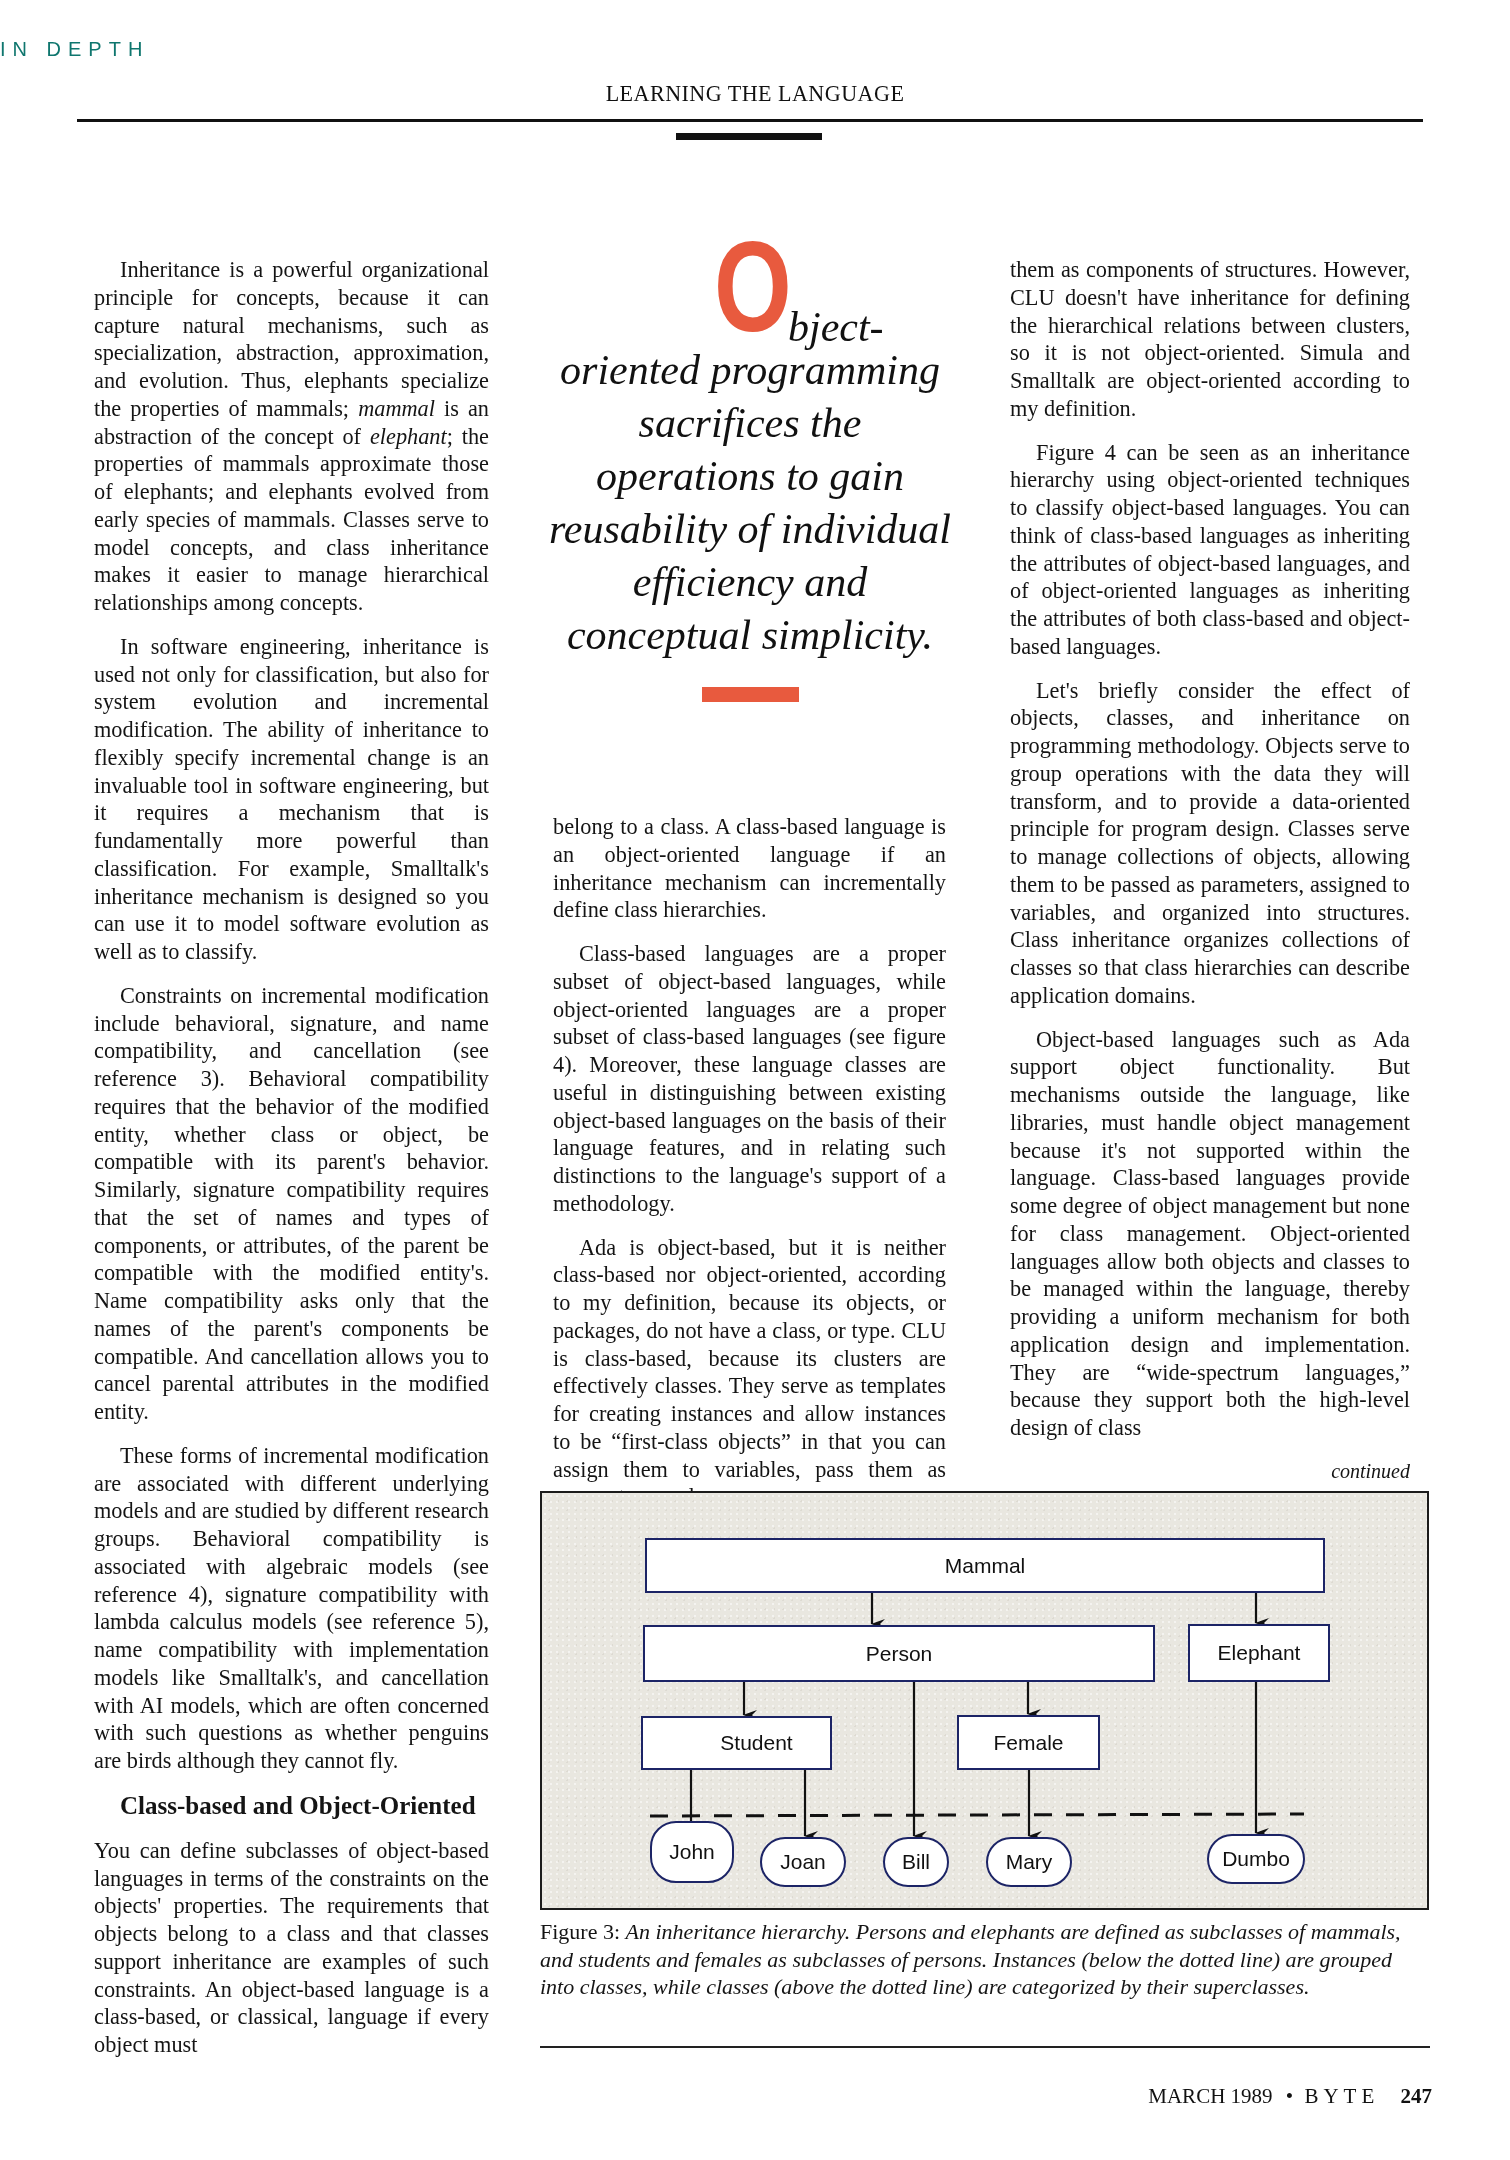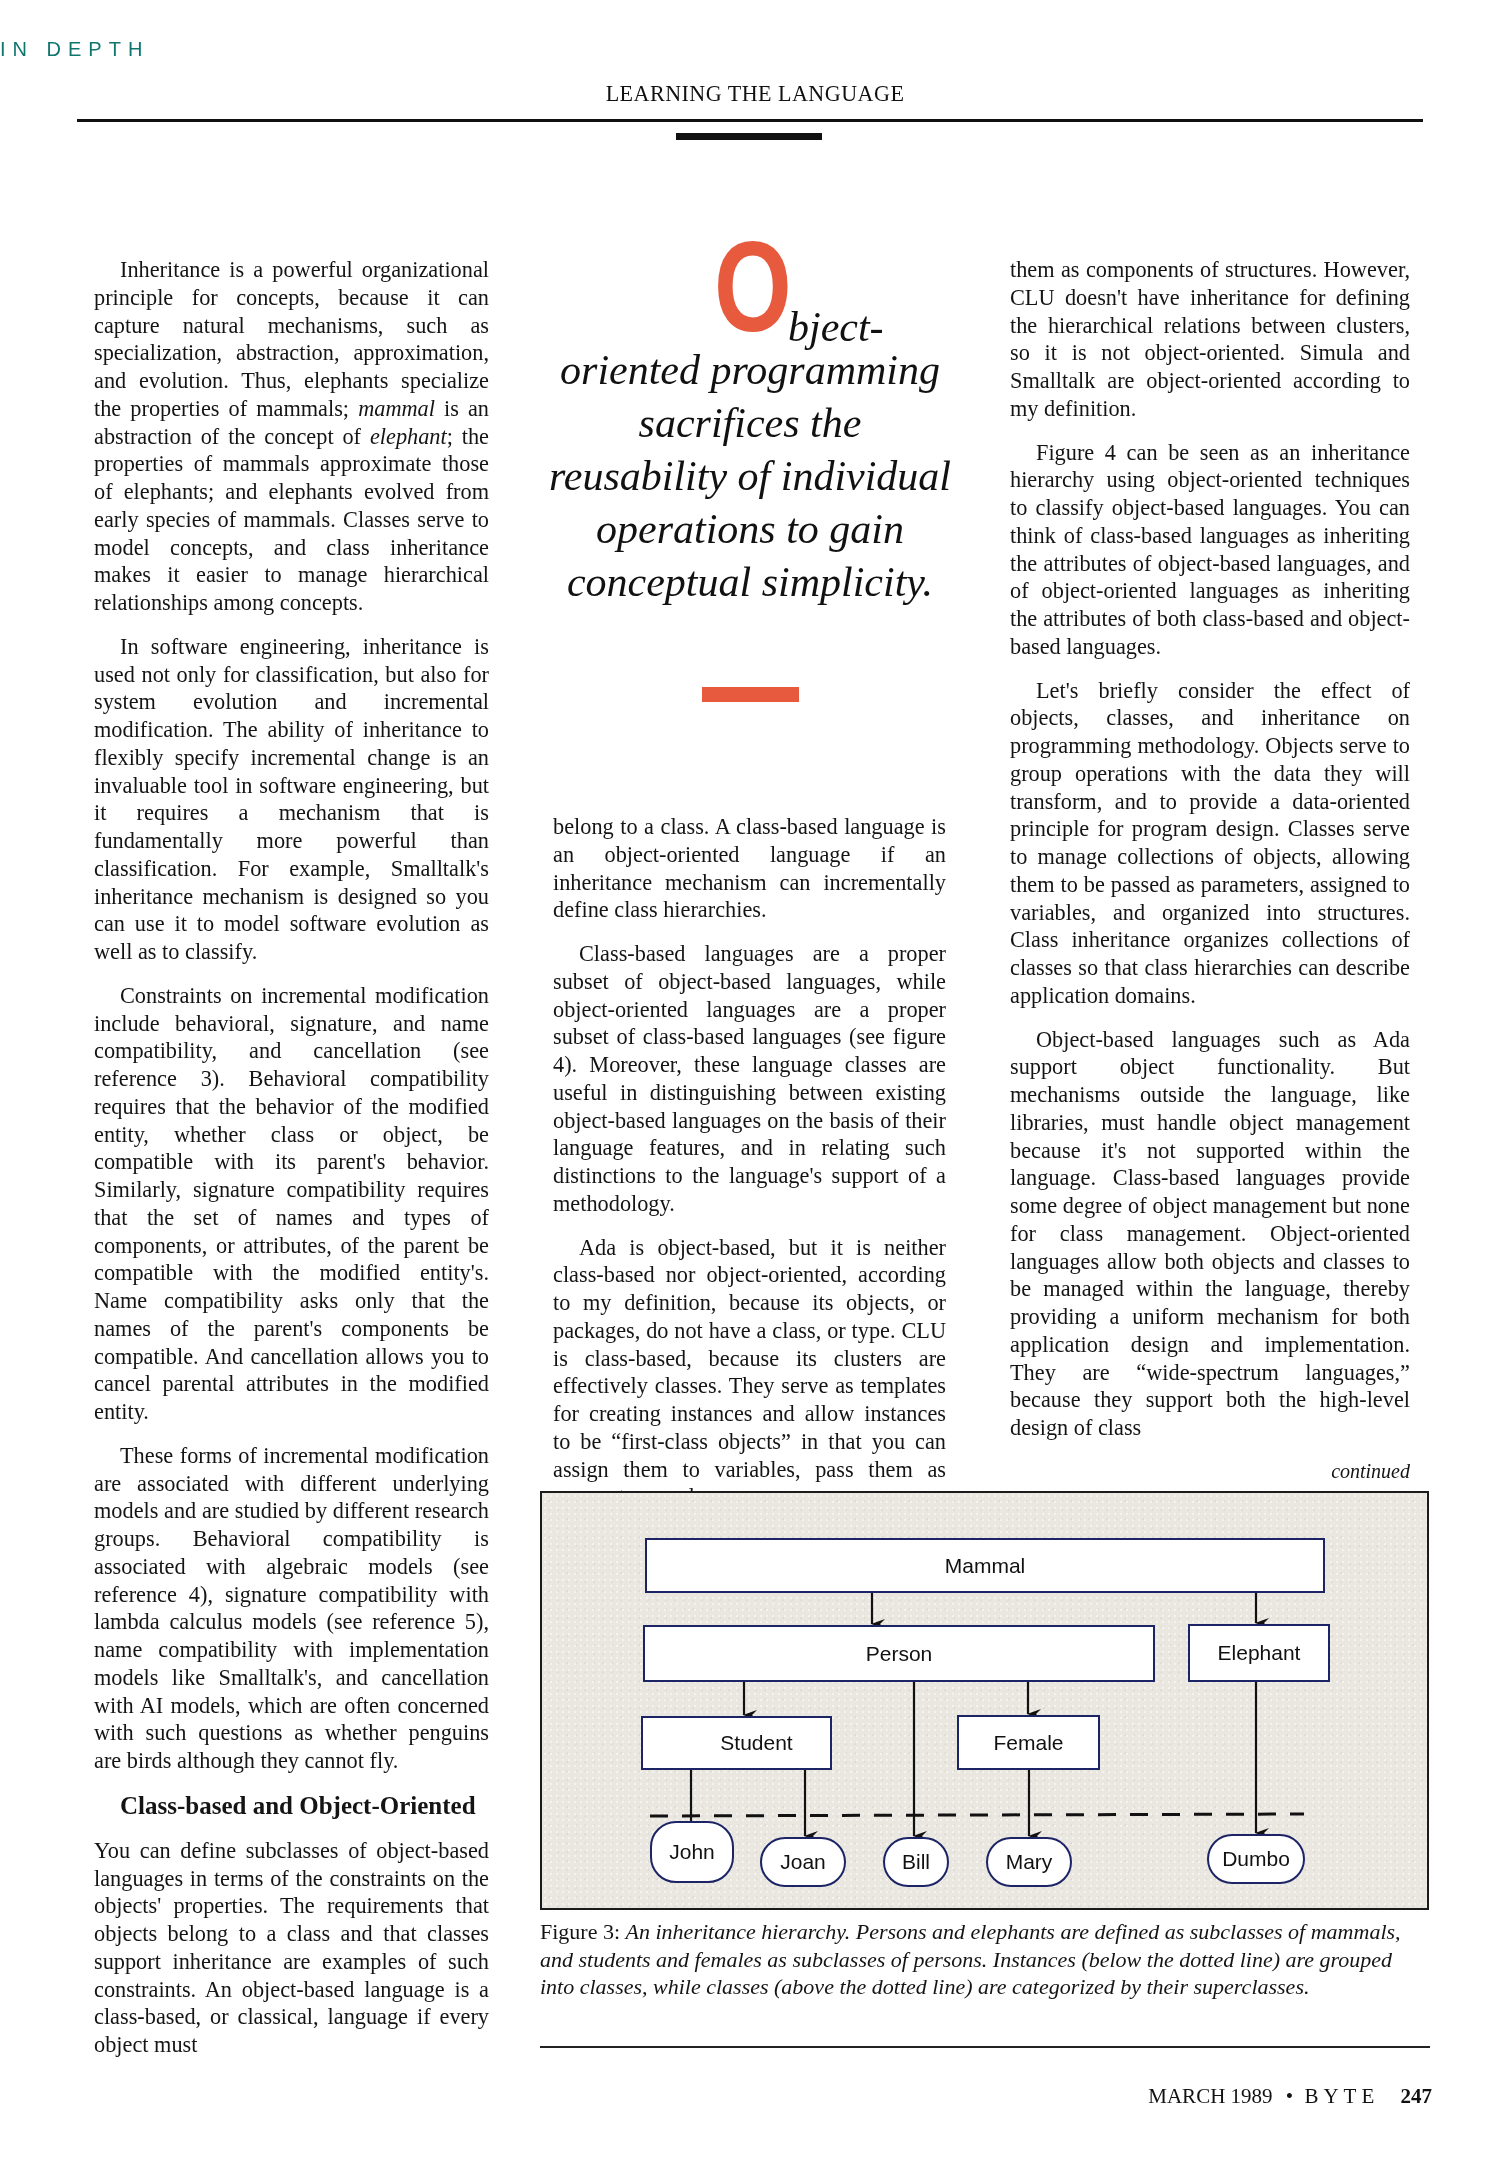--- a/index.html
+++ b/index.html
@@ -65,22 +65,23 @@
   <p class="subhead">Class-based and Object-Oriented</p>
   <p class="noindent">You can define subclasses of object-based languages in terms of the constraints on the objects' properties. The requirements that objects belong to a class and that classes support inheritance are examples of such constraints. An object-based language is a class-based, or classical, language if every object must</p>
 </div>
 
 <div id="pullquote" class="abs">
   <span id="dropcap">O</span>
   <span id="pq-first">bject-</span>
   <div id="pq-lines">
     <div>oriented programming</div>
     <div>sacrifices the</div>
+    <div>operations to gain</div>
     <div>reusability of individual</div>
-    <div>operations to gain</div>
+    <div>efficiency and</div>
     <div>conceptual simplicity.</div>
   </div>
 </div>
 <div id="pq-bar" class="abs"></div>
 
 <div id="col-mid" class="abs col">
   <p class="noindent">belong to a class. A class-based language is an object-oriented language if an inheritance mechanism can incrementally define class hierarchies.</p>
   <p>Class-based languages are a proper subset of object-based languages, while object-oriented languages are a proper subset of class-based languages (see figure 4). Moreover, these language classes are useful in distinguishing between existing object-based languages on the basis of their language features, and in relating such distinctions to the language's support of a methodology.</p>
   <p>Ada is object-based, but it is neither class-based nor object-oriented, according to my definition, because its objects, or packages, do not have a class, or type. CLU is class-based, because its clusters are effectively classes. They serve as templates for creating instances and allow instances to be “first-class objects” in that you can assign them to variables, pass them as parameters, and use</p>
 </div>

